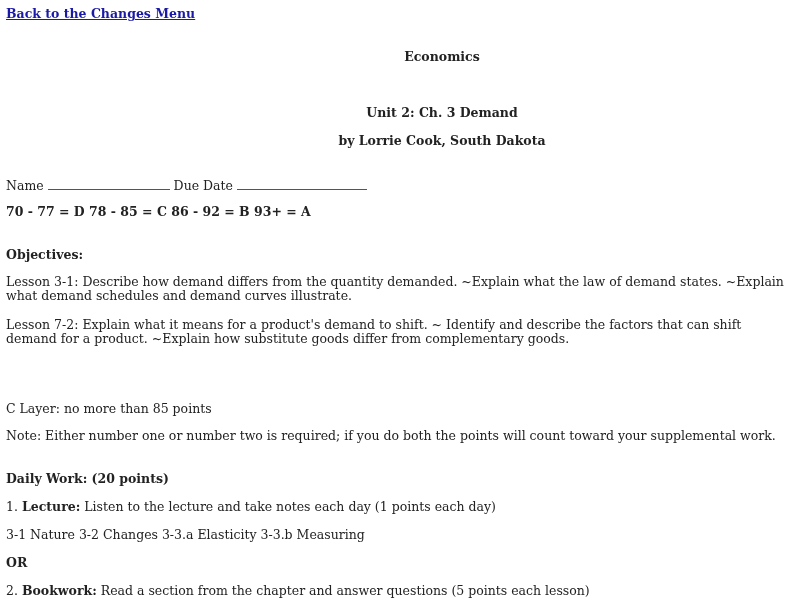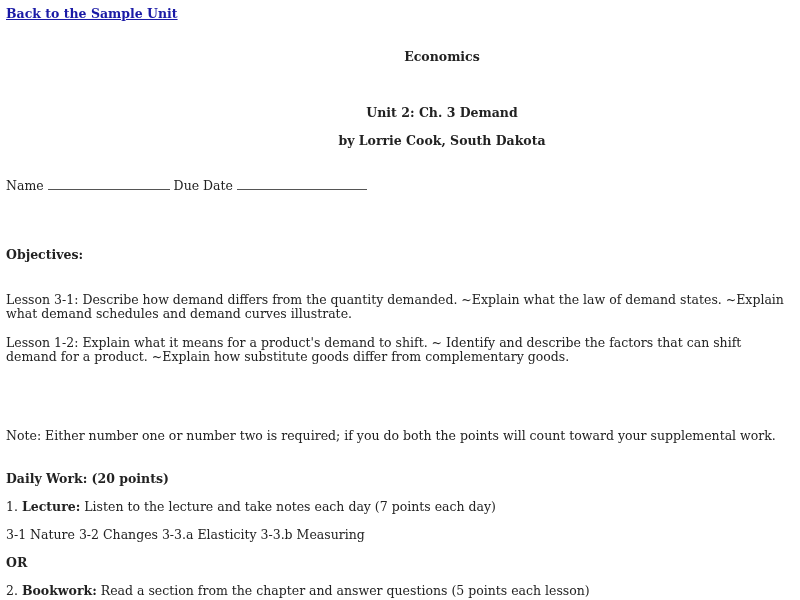--- a/index.html
+++ b/index.html
@@ -24,21 +24,20 @@
     .abs {
       position: absolute;
       left: 6px;
       white-space: nowrap;
     }
     .wrap {
       position: absolute;
       left: 6px;
       width: 790px;
       white-space: normal;
-      margin-top: 18px;
     }
     a.back-link {
       color: #1a1aa6;
       font-weight: bold;
       text-decoration: underline;
     }
     .center {
       position: absolute;
       left: 0;
       width: 800px;
@@ -53,47 +52,49 @@
       border-bottom: 1px solid #555555;
       height: 12px;
       vertical-align: baseline;
     }
   </style>
 </head>
 <body>
 
 <div class="page">
 
-  <a class="abs back-link" style="top:7px;" href="#">Back to the Sample Unit</a>
+  <a class="abs back-link" style="top:7px;" href="#">Back to the Changes Menu</a>
 
   <div class="center" style="top:50px;">Economics</div>
   <div class="center" style="top:106px;">Unit 2: Ch. 3 Demand</div>
   <div class="center" style="top:134px;">by Lorrie Cook, South Dakota</div>
 
   <div class="abs" style="top:177px;text-align:right;">
     <span>Name</span>
     <span class="blank" style="width:122px;"></span>
     <span>Due Date</span>
     <span class="blank" style="width:130px;"></span>
   </div>
 
+  <div class="abs bold" style="top:205px;">70 - 77 = D 78 - 85 = C 86 - 92 = B 93+ = A</div>
 
   <div class="abs bold" style="top:248px;">Objectives:</div>
 
   <div class="wrap" style="top:275px;">Lesson 3-1: Describe how demand differs from the quantity demanded. ~Explain what the law of demand states. ~Explain what demand schedules and demand curves illustrate.</div>
-  <div class="wrap" style="top:318px;">Lesson 1-2: Explain what it means for a product's demand to shift. ~ Identify and describe the factors that can shift demand for a product. ~Explain how substitute goods differ from complementary goods.</div>
+  <div class="wrap" style="top:318px;">Lesson 7-2: Explain what it means for a product's demand to shift. ~ Identify and describe the factors that can shift demand for a product. ~Explain how substitute goods differ from complementary goods.</div>
 
+  <div class="abs" style="top:402px;">C Layer: no more than 85 points</div>
   <div class="abs" style="top:429px;">Note: Either number one or number two is required; if you do both the points will count toward your supplemental work.</div>
 
   <div class="abs bold" style="top:472px;">Daily Work: (20 points)</div>
 
   <div class="abs" style="top:500px;">
     <span>1.</span>
     <span class="bold">Lecture:</span>
-    <span>Listen to the lecture and take notes each day (7 points each day)</span>
+    <span>Listen to the lecture and take notes each day (1 points each day)</span>
   </div>
 
   <div class="abs" style="top:528px;">3-1 Nature 3-2 Changes 3-3.a Elasticity 3-3.b Measuring</div>
 
   <div class="abs bold" style="top:556px;">OR</div>
 
   <div class="abs" style="top:584px;">
     <span>2.</span>
     <span class="bold">Bookwork:</span>
     <span>Read a section from the chapter and answer questions (5 points each lesson)</span>

